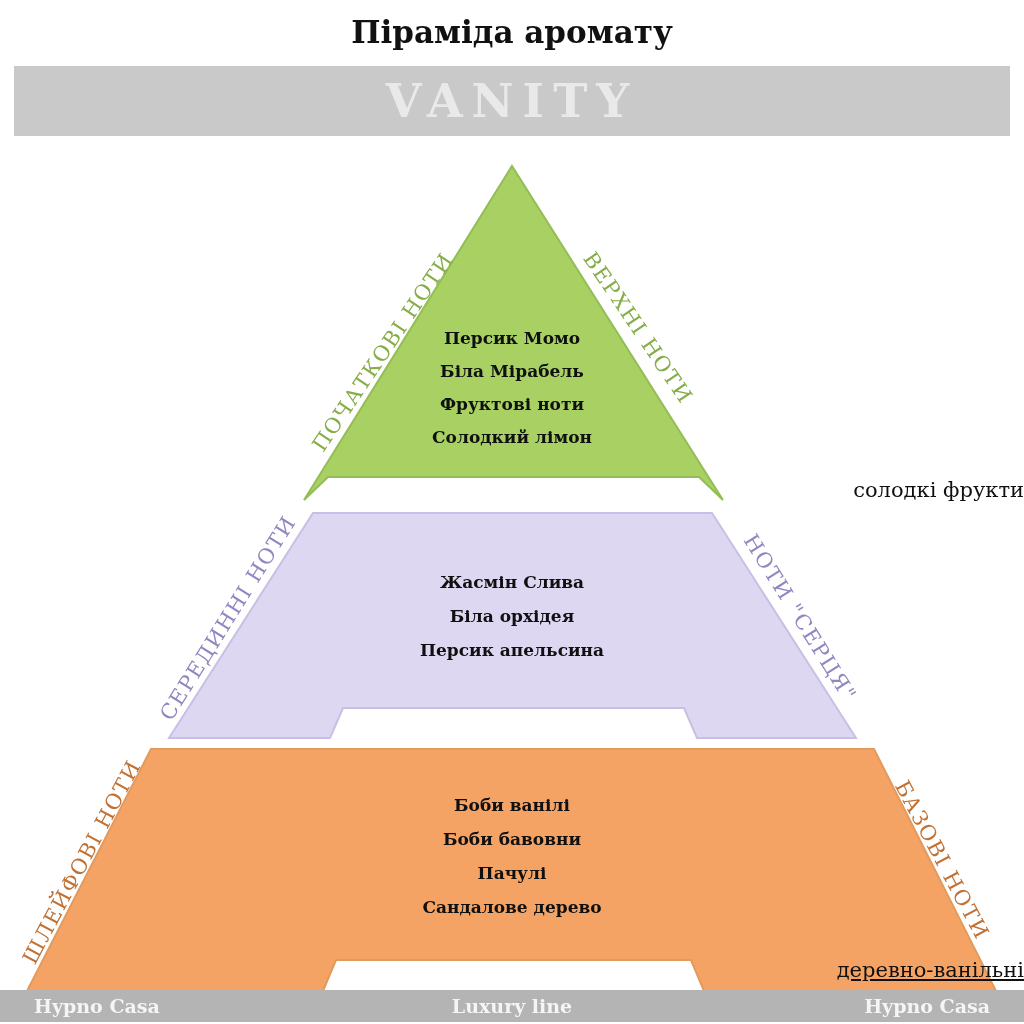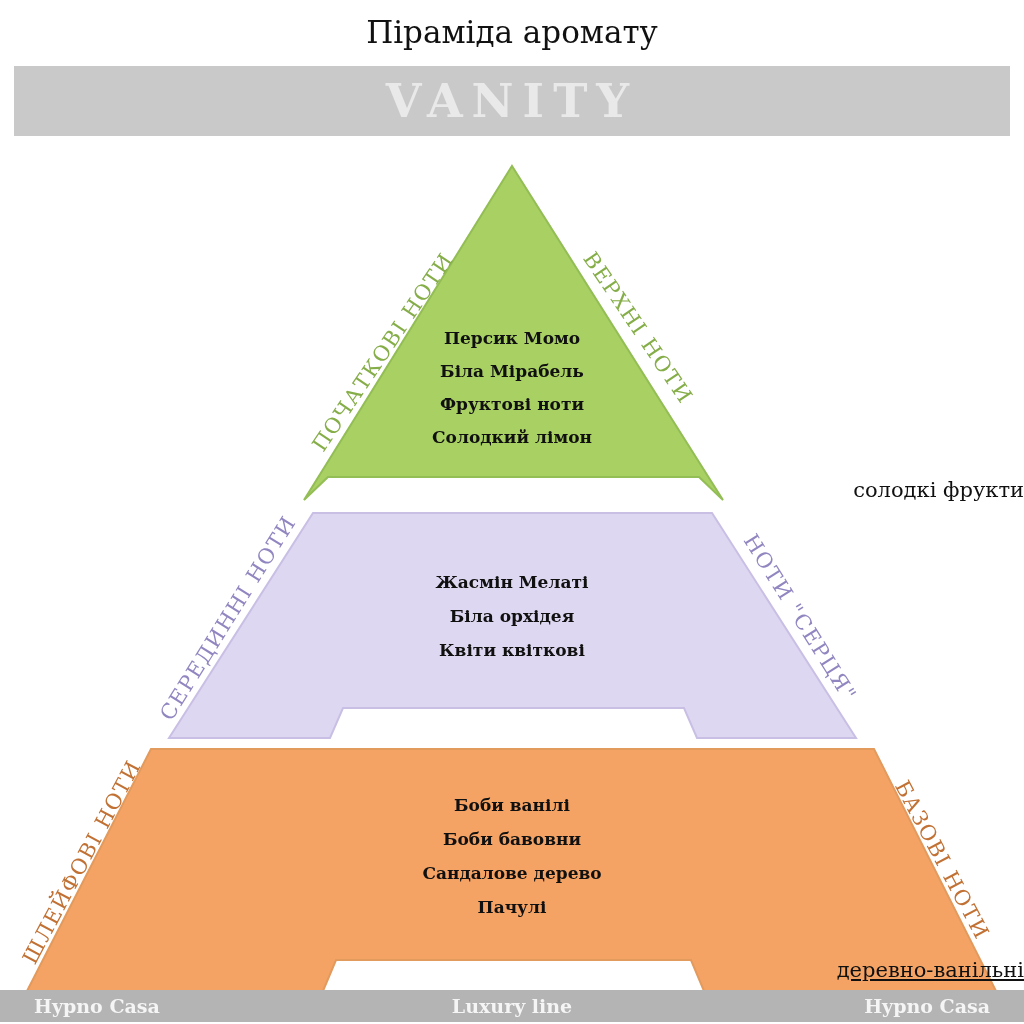--- a/index.html
+++ b/index.html
@@ -2,21 +2,21 @@
 <html><head>
 <meta charset="utf-8">
 <style>
   html,body { margin:0; padding:0; background:#ffffff; }
   .page {
     position:relative; width:1024px; height:1024px; overflow:hidden;
     font-family:"DejaVu Serif","Liberation Serif",serif; background:#ffffff;
   }
   .title {
     position:absolute; top:14px; left:0; width:100%; margin:0;
-    text-align:center; font-size:31px; font-weight:normal; color:#111111;
+    text-align:center; font-size:31px; font-weight:bold; color:#111111;
   }
   .banner {
     position:absolute; top:66px; left:14px; right:14px; height:70px;
     display:flex; align-items:center; justify-content:center;
   }
   .banner-text {
     font-size:46px; font-weight:bold; letter-spacing:9px;
   }
   .pyramid-svg { position:absolute; top:0; left:0; width:1024px; height:1024px; }
   .shape-top    { stroke:#93bd55; stroke-width:2; }
@@ -82,30 +82,30 @@
   <div class="lbl lbl-base-right" style="color: rgb(193, 113, 52);">БАЗОВІ НОТИ</div>
 
   <div class="notes notes-top">
     <div>Персик Момо</div>
     <div>Біла Мірабель</div>
     <div>Фруктові ноти</div>
     <div>Солодкий лімон</div>
   </div>
 
   <div class="notes notes-middle">
-    <div>Жасмін Мелаті</div>
+    <div>Жасмін Слива</div>
     <div>Біла орхідея</div>
-    <div>Квіти квіткові</div>
+    <div>Персик апельсина</div>
   </div>
 
   <div class="notes notes-base">
     <div>Боби ванілі</div>
     <div>Боби бавовни</div>
+    <div>Пачулі</div>
     <div>Сандалове дерево</div>
-    <div>Пачулі</div>
   </div>
 
   <div class="caption caption-top">солодкі фрукти</div>
   <div class="caption caption-base">деревно-ванільні</div>
 
   <div class="footer" style="background: rgb(180, 180, 180);">
     <span style="color: rgb(245, 245, 245);">Hypno Casa</span>
     <span style="color: rgb(245, 245, 245);">Luxury line</span>
     <span style="color: rgb(245, 245, 245);">Hypno Casa</span>
   </div>

